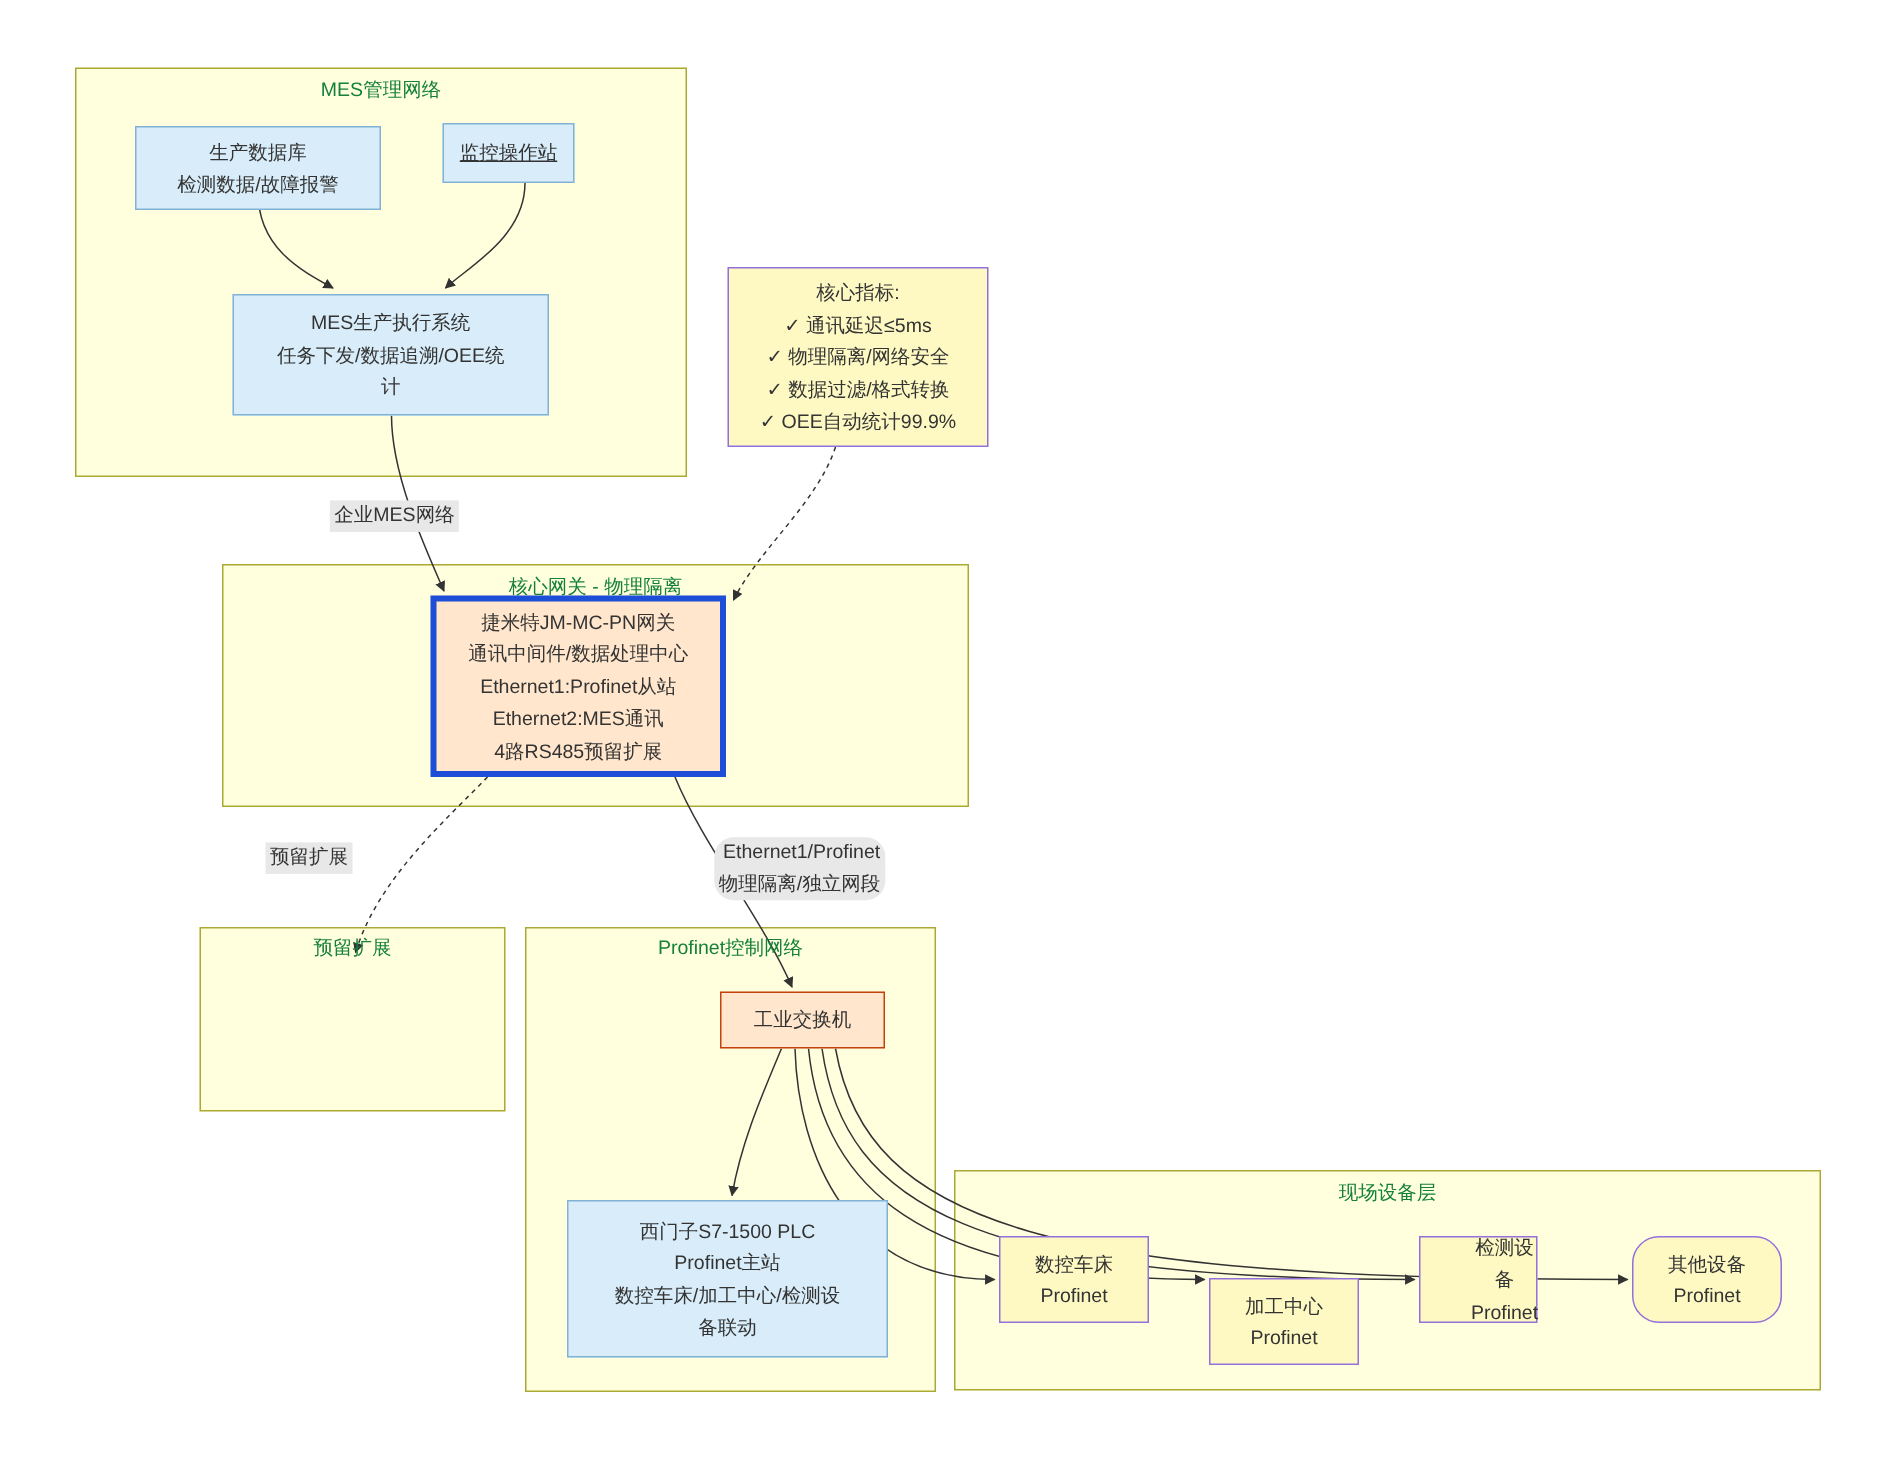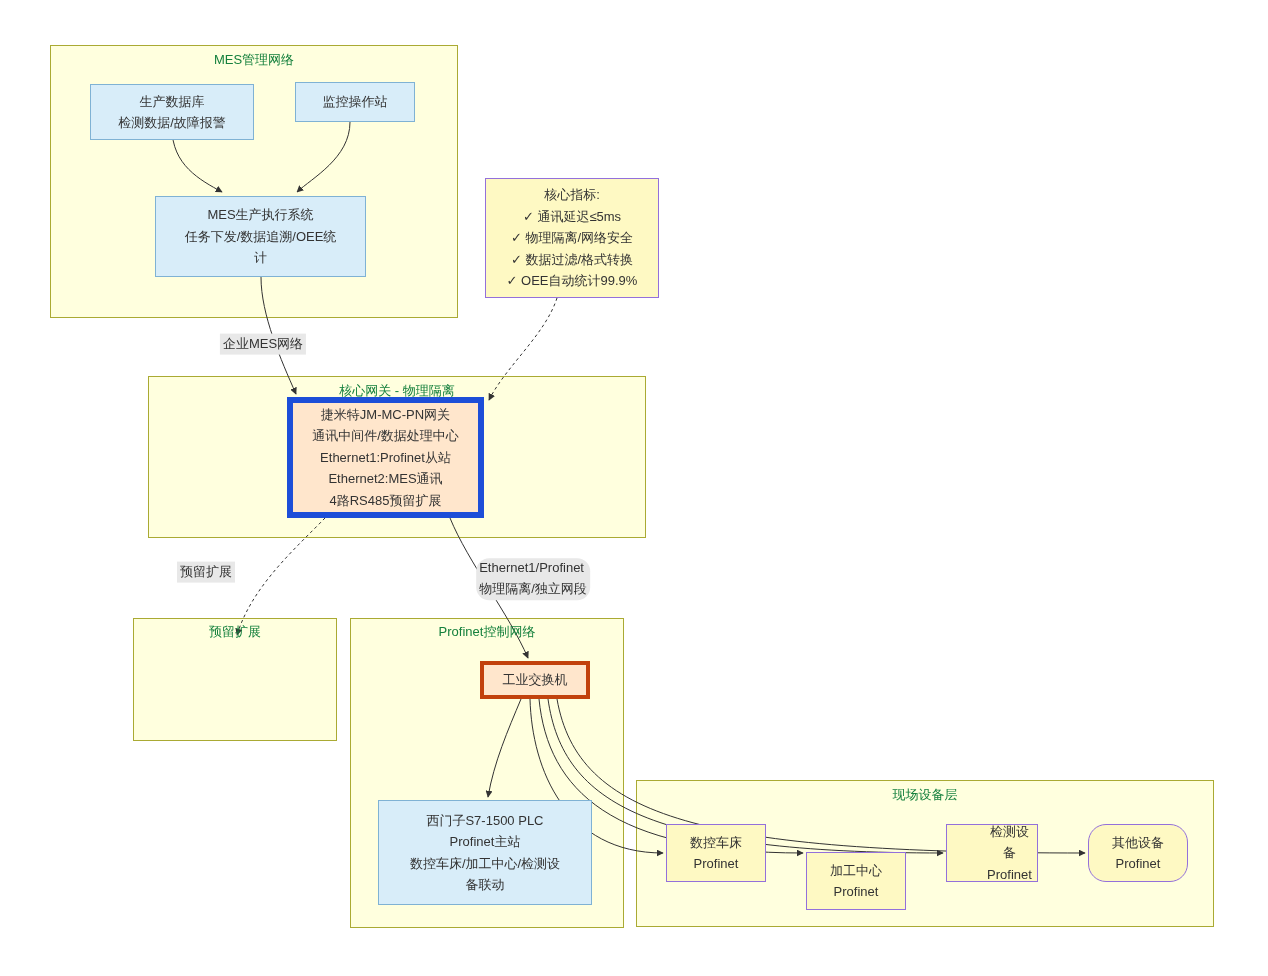--- a/index.html
+++ b/index.html
@@ -13,25 +13,25 @@
     font-size:13px;color:#15803d;white-space:nowrap;z-index:3;
   }
   svg.edges{position:absolute;left:0;top:0;width:1268px;height:976px;z-index:2;}
   .node{
     position:absolute;display:flex;align-items:center;justify-content:center;
     text-align:center;white-space:pre-line;font-size:13px;line-height:1.65;
     box-sizing:border-box;padding:2px 6px;z-index:4;color:#333;
   }
   .blue{background:#d8edf9;border:1px solid #7fb2d4;}
   .purple{background:#fef9c3;border:1px solid #9370db;}
-  .orange{background:#ffe6cc;border:4px solid #c2410c;}
-  .gateway-node{background:#ffe6cc;border:6px solid #1d4ed8;}
+  .orange{background:#ffe6cc;border:1px solid #c2410c;}
+  .gateway-node{background:#ffe6cc;border:4px solid #1d4ed8;}
   .edge-label{
     position:absolute;transform:translate(-50%,-50%);
-    background:#e8e8e8;font-size:13px;line-height:1.6;text-align:left;
+    background:#e8e8e8;font-size:13px;line-height:1.6;text-align:right;
     padding:0 3px;white-space:pre-line;z-index:5;color:#333;
   }
 </style>
 </head>
 <body>
 
 <div class="canvas">
 
   <div class="cluster" style="left:50px;top:45px;width:408px;height:273px;"></div>
   <div class="cluster" style="left:148px;top:376px;width:498px;height:162px;"></div>
@@ -61,21 +61,21 @@
       <path d="M521,699 C508,730 494,762 488,797" marker-end="url(#arrow)"></path>
       <path d="M530,699 C532,770 566,853 663,853" marker-end="url(#arrow)"></path>
       <path d="M539,699 C548,790 612,853 803,853" marker-end="url(#arrow)"></path>
       <path d="M548,699 C563,805 652,853 943,853" marker-end="url(#arrow)"></path>
       <path d="M557,699 C578,818 702,853 1085,853" marker-end="url(#arrow)"></path>
     </g>
   </svg>
 
   <div class="node blue" style="left:90px;top:84px;width:164px;height:56px;">生产数据库
 检测数据/故障报警</div>
-  <div class="node blue" style="left:295px;top:82px;width:120px;height:40px;">监控操作站</div>
+  <div class="node blue" style="left:295px;top:82px;width:88px;height:40px;text-decoration:underline;">监控操作站</div>
   <div class="node blue" style="left:155px;top:196px;width:211px;height:81px;">MES生产执行系统
 任务下发/数据追溯/OEE统
 计</div>
   <div class="node purple" style="left:485px;top:178px;width:174px;height:120px;">核心指标:
 ✓ 通讯延迟≤5ms
 ✓ 物理隔离/网络安全
 ✓ 数据过滤/格式转换
 ✓ OEE自动统计99.9%</div>
   <div class="node gateway-node" style="left:287px;top:397px;width:197px;height:121px;">捷米特JM-MC-PN网关
 通讯中间件/数据处理中心
@@ -84,21 +84,21 @@
 4路RS485预留扩展</div>
   <div class="node orange" style="left:480px;top:661px;width:110px;height:38px;">工业交换机</div>
   <div class="node blue" style="left:378px;top:800px;width:214px;height:105px;">西门子S7-1500 PLC
 Profinet主站
 数控车床/加工中心/检测设
 备联动</div>
   <div class="node purple" style="left:666px;top:824px;width:100px;height:58px;">数控车床
 Profinet</div>
   <div class="node purple" style="left:806px;top:824px;width:100px;height:58px;margin-top:28px;">加工中心
 Profinet</div>
-  <div class="node purple" style="left:946px;top:824px;width:92px;height:58px;padding-left:41px;">检测设备
+  <div class="node purple" style="left:946px;top:824px;width:79px;height:58px;padding-left:41px;">检测设备
 Profinet</div>
   <div class="node purple" style="left:1088px;top:824px;width:100px;height:58px;border-radius:18px;">其他设备
 Profinet</div>
 
   <div class="edge-label" style="left:263px;top:344px;">企业MES网络</div>
   <div class="edge-label" style="left:206px;top:572px;">预留扩展</div>
   <div class="edge-label" style="left:533px;top:579px;border-radius:13px;">Ethernet1/Profinet
 物理隔离/独立网段</div>
 
 </div>

